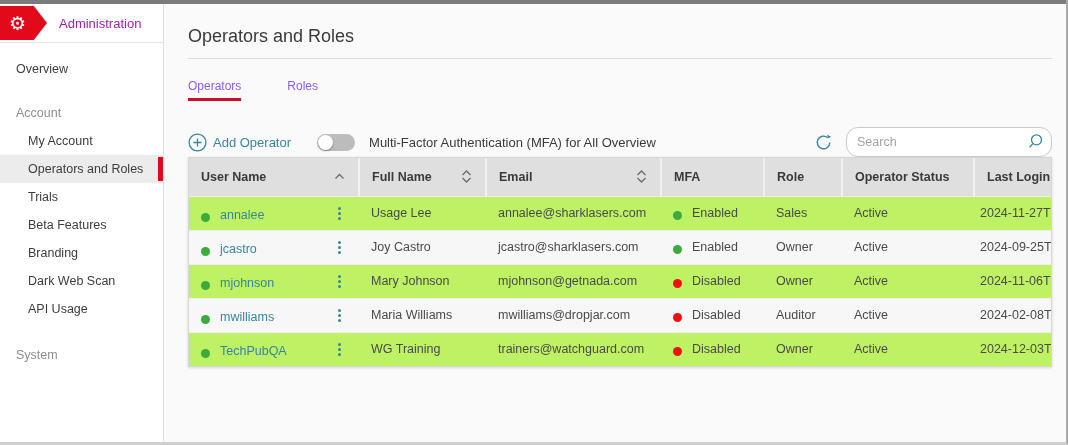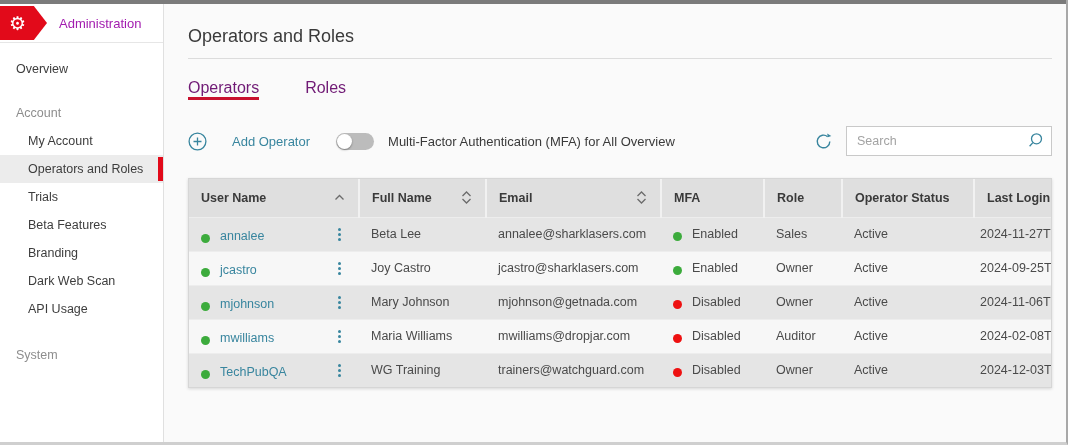--- a/index.html
+++ b/index.html
@@ -33,38 +33,38 @@
   .sb-item.selected{background:#ececec;}
   .sb-item.selected .redbar{position:absolute;right:0;top:2px;bottom:2px;width:5px;background:var(--brand-red);}
   .sb-section{padding:7px 16px;font-size:12.5px;color:#8d8d8d;margin-top:16px;}
   .sb-section.system{margin-top:18px;}
 
   
   .main{flex:1;padding:14px 14px 0 24px;background:#fafafa;overflow:hidden;}
   .page-title{font-size:18px;font-weight:400;color:#3a3a3a;margin-top:8px;}
   .title-divider{border-bottom:1px solid #dcdcdc;margin-top:11px;}
   .tabs{display:flex;gap:46px;margin-top:20px;}
-  .tab{font-size:16px;color:#701a75;cursor:pointer;border-bottom:3px solid transparent;}
+  .tab{font-size:12px;color:#8b5cf6;padding-bottom:5px;cursor:pointer;border-bottom:3px solid transparent;}
   .tab.active{border-bottom-color:var(--underline-red);}
 
   .toolbar{display:flex;align-items:center;margin-top:26px;}
-  .add-btn{display:flex;align-items:center;gap:25px;color:var(--teal);font-size:13px;cursor:pointer;}
+  .add-btn{display:flex;align-items:center;gap:6px;color:var(--teal);font-size:13px;cursor:pointer;}
   .toggle{margin-left:26px;width:38px;height:17px;border-radius:9px;background:#bcbcbc;position:relative;cursor:pointer;flex:none;}
   .toggle .knob{position:absolute;left:1px;top:1px;width:15px;height:15px;border-radius:50%;background:#fff;box-shadow:0 1px 2px rgba(0,0,0,.35);}
   .mfa-label{margin-left:14px;font-size:13px;color:#3a3a3a;}
   .tb-spacer{flex:1;}
   .refresh{margin-right:13px;cursor:pointer;display:flex;}
   .search{position:relative;width:206px;height:30px;}
-  .search input{width:100%;height:100%;border:1px solid #c9c9c9;border-radius:0;padding:0 32px 0 10px;
+  .search input{width:100%;height:100%;border:1px solid #c9c9c9;border-radius:12px;padding:0 32px 0 10px;
     font-size:12.5px;color:#555;background:#fff;outline:none;font-family:inherit;}
   .search input::placeholder{color:#a3a3a3;}
   .search .mag{position:absolute;right:8px;top:6px;cursor:pointer;}
 
   
-  .tablewrap{margin-top:22px;background:#e5e5e5;border:1px solid #d6d6d6;box-shadow:0 1px 3px rgba(0,0,0,.14);}
+  .tablewrap{background:#bef264;border:1px solid #d6d6d6;box-shadow:0 1px 3px rgba(0,0,0,.14);}
   table{width:100%;border-collapse:collapse;table-layout:fixed;}
   col.c-user{width:170px;}col.c-full{width:127px;}col.c-email{width:175px;}
   col.c-mfa{width:103px;}col.c-role{width:78px;}col.c-status{width:132px;}col.c-login{width:auto;}
   th{background:#dfdfdf;height:38px;font-size:12.5px;font-weight:600;color:#3a3a3a;text-align:left;
     padding:0 0 0 12px;border-right:2px solid #f1f1f1;cursor:pointer;white-space:nowrap;overflow:hidden;}
   th:last-child{border-right:none;}
   th .hflex{display:flex;align-items:center;}
   th .sort{margin-left:auto;margin-right:13px;display:flex;flex-direction:column;gap:1px;}
   td{height:34px;font-size:12.5px;color:var(--txt-soft);padding:0 0 0 12px;white-space:nowrap;overflow:hidden;}
   tr.data-row{border-top:1px solid #ededed;}
@@ -209,21 +209,21 @@
                   <span class="cellflex">
                 <span class="dot green"></span>
                 <a class="userlink">annalee</a>
                 <span class="kebab">
                       <i></i>
                       <i></i>
                       <i></i>
                     </span>
                   </span>
                 </td>
-              <td>Beta Lee</td>
+              <td>Usage Lee</td>
               <td>annalee@sharklasers.com</td>
               <td>
                   <span class="cellflex">
                     <span class="dot green"></span>
                 <span>Enabled</span>
                   </span>
                 </td>
               <td>Sales</td>
               <td>Active</td>
               <td class="login">2024-11-27T</td>

